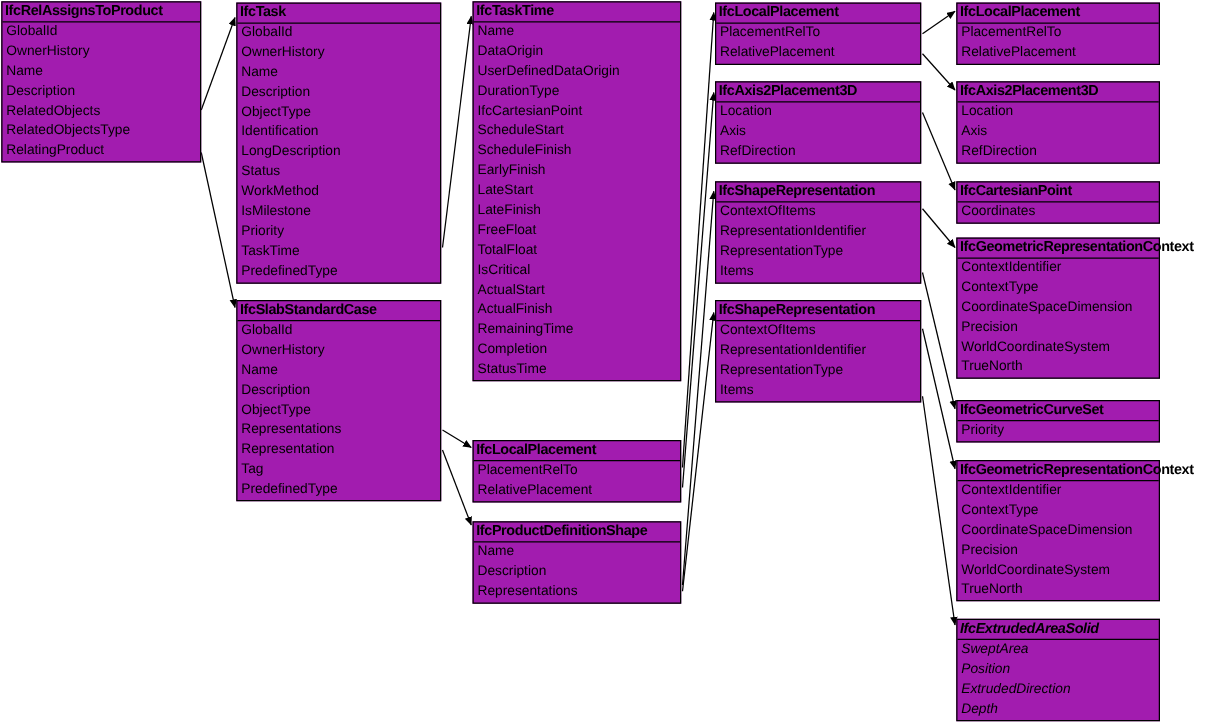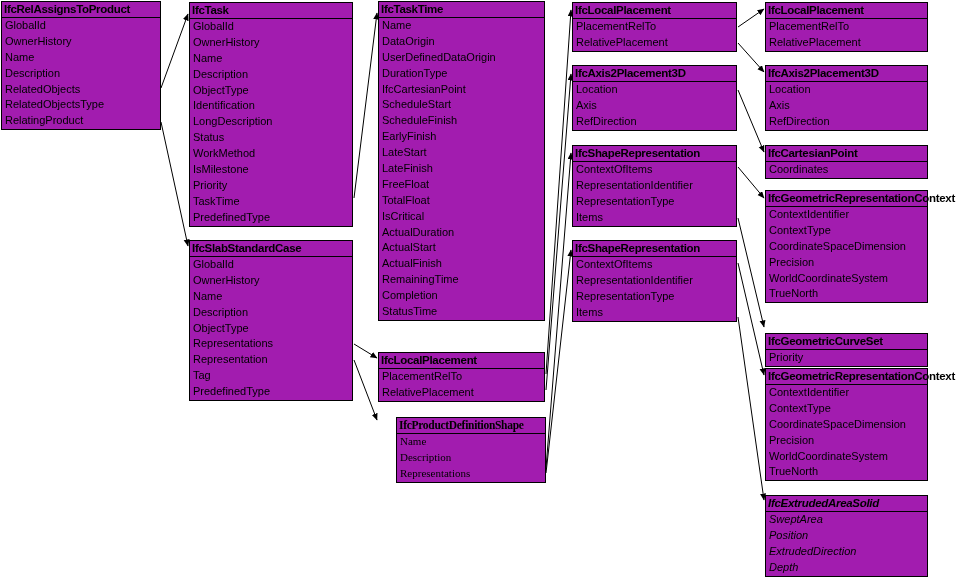--- a/index.html
+++ b/index.html
@@ -129,33 +129,32 @@
         <div class="entity-attr">DurationType</div>
         <div class="entity-attr">IfcCartesianPoint</div>
         <div class="entity-attr">ScheduleStart</div>
         <div class="entity-attr">ScheduleFinish</div>
         <div class="entity-attr">EarlyFinish</div>
         <div class="entity-attr">LateStart</div>
         <div class="entity-attr">LateFinish</div>
         <div class="entity-attr">FreeFloat</div>
         <div class="entity-attr">TotalFloat</div>
         <div class="entity-attr">IsCritical</div>
-        <div class="entity-attr">ActualDuration</div>
         <div class="entity-attr">ActualStart</div>
         <div class="entity-attr">ActualFinish</div>
         <div class="entity-attr">RemainingTime</div>
         <div class="entity-attr">Completion</div>
         <div class="entity-attr">StatusTime</div>
       </div>
       <div class="entity-box" style="left: 378px; top: 352px; width: 167px;">
         <div class="entity-title">IfcLocalPlacement</div>
         <div class="entity-attr">PlacementRelTo</div>
         <div class="entity-attr">RelativePlacement</div>
       </div>
-      <div class="entity-box" style="left: 396px; top: 417px; width: 150px; font-family: Liberation Serif, serif;">
+      <div class="entity-box" style="left: 378px; top: 417px; width: 167px;">
         <div class="entity-title">IfcProductDefinitionShape</div>
         <div class="entity-attr">Name</div>
         <div class="entity-attr">Description</div>
         <div class="entity-attr">Representations</div>
       </div>
       <div class="entity-box" style="left: 572px; top: 2px; width: 165px;">
         <div class="entity-title">IfcLocalPlacement</div>
         <div class="entity-attr">PlacementRelTo</div>
         <div class="entity-attr">RelativePlacement</div>
       </div>
@@ -196,21 +195,21 @@
       </div>
       <div class="entity-box" style="left: 765px; top: 190px; width: 163px;">
         <div class="entity-title">IfcGeometricRepresentationContext</div>
         <div class="entity-attr">ContextIdentifier</div>
         <div class="entity-attr">ContextType</div>
         <div class="entity-attr">CoordinateSpaceDimension</div>
         <div class="entity-attr">Precision</div>
         <div class="entity-attr">WorldCoordinateSystem</div>
         <div class="entity-attr">TrueNorth</div>
       </div>
-      <div class="entity-box" style="left: 765px; top: 320px; width: 163px; margin-top: 13px;">
+      <div class="entity-box" style="left: 765px; top: 320px; width: 163px;">
         <div class="entity-title">IfcGeometricCurveSet</div>
         <div class="entity-attr">Priority</div>
       </div>
       <div class="entity-box" style="left: 765px; top: 368px; width: 163px;">
         <div class="entity-title">IfcGeometricRepresentationContext</div>
         <div class="entity-attr">ContextIdentifier</div>
         <div class="entity-attr">ContextType</div>
         <div class="entity-attr">CoordinateSpaceDimension</div>
         <div class="entity-attr">Precision</div>
         <div class="entity-attr">WorldCoordinateSystem</div>

